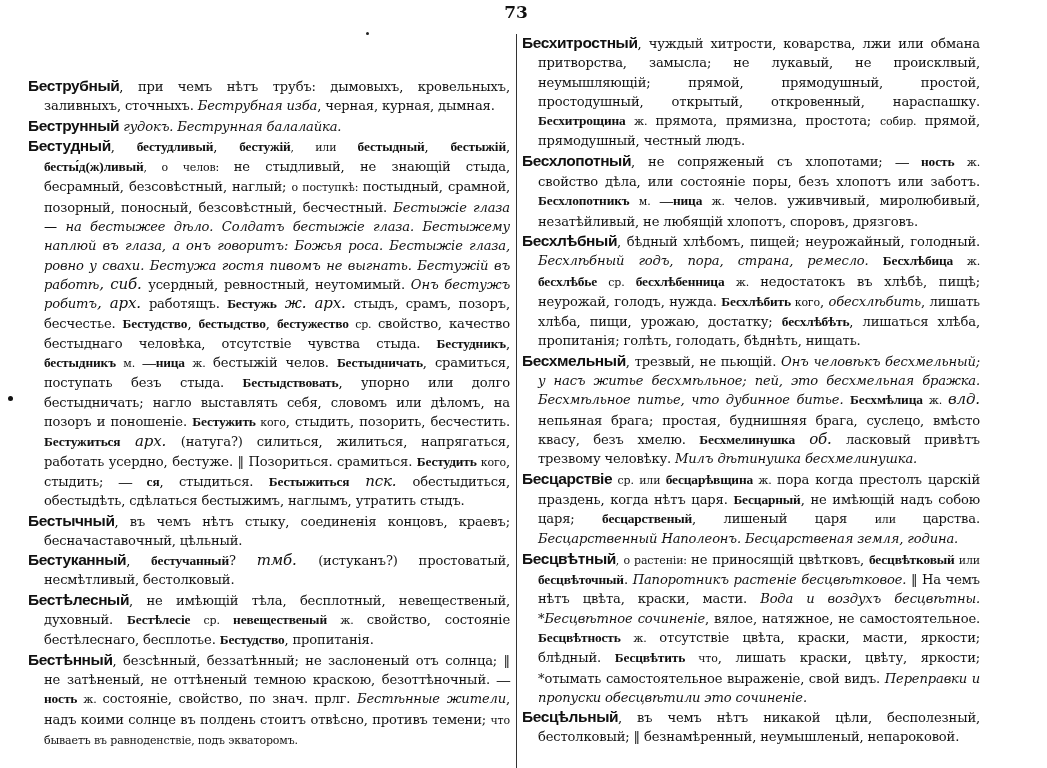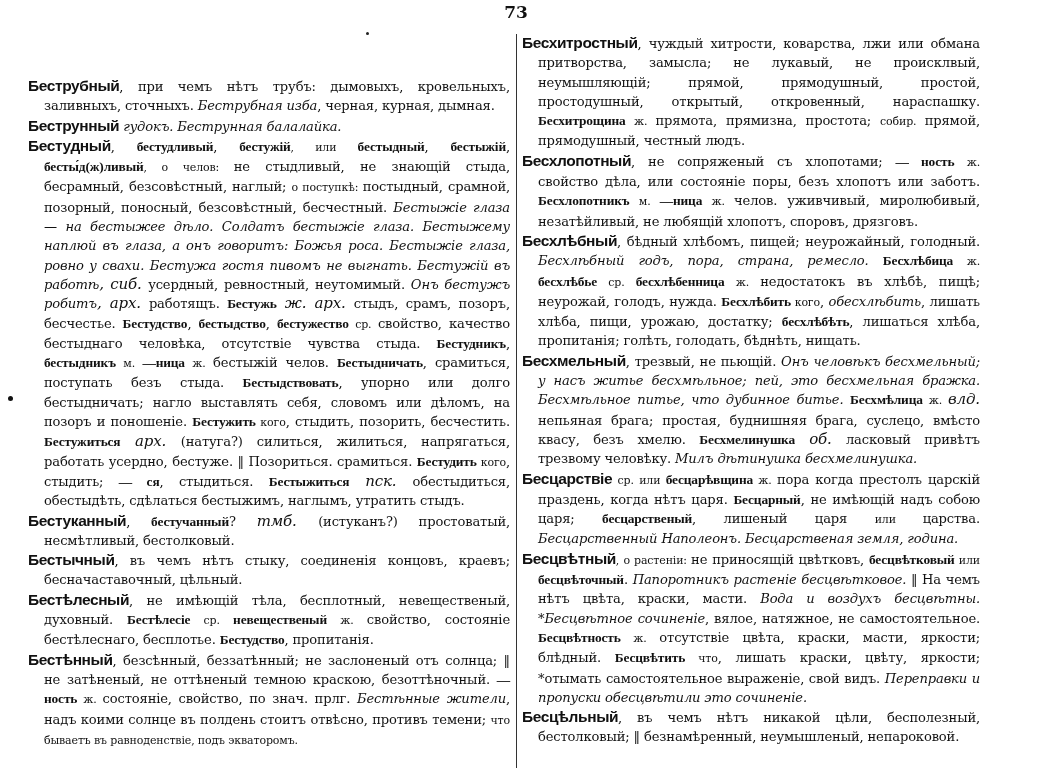--- a/index.html
+++ b/index.html
@@ -34,22 +34,22 @@
 </head>
 <body>
 
 <div class="page-number">73</div>
 <span class="speck"></span>
 
 <div class="col left" id="col-left">
     <p class="entry"><span class="hw">Беструбный</span><span>, при чемъ нѣтъ трубъ: дымовыхъ, кровельныхъ, заливныхъ, сточныхъ. </span><span class="i">Беструбная изба</span><span>, черная, курная, дымная.</span></p>
     <p class="entry"><span class="hw">Беструнный</span><span class="i"> гудокъ. Беструнная балалайка.</span></p>
     <p class="entry"><span class="hw">Бестудный</span><span>, </span><span class="b">бестудливый</span><span>, </span><span class="b">бестужій</span><span class="s">, или </span><span class="b">бестыдный</span><span>, </span><span class="b">бестыжій</span><span>, </span><span class="b">бесты́д(ж)ливый</span><span class="s">, о челов: </span><span>не стыдливый, не знающій стыда, бесрамный, безсовѣстный, наглый; </span><span class="s">о поступкѣ: </span><span>постыдный, срамной, позорный, поносный, безсовѣстный, бесчестный. </span><span class="i">Бестыжіе глаза — на бестыжее дѣло. Солдатъ бестыжіе глаза. Бестыжему наплюй въ глаза, а онъ говоритъ: Божья роса. Бестыжіе глаза, ровно у свахи. Бестужа гостя пивомъ не выгнать. Бестужій въ работѣ</span><span class="si">, сиб. </span><span>усердный, ревностный, неутомимый. </span><span class="i">Онъ бестужъ робитъ</span><span class="si">, арх. </span><span>работящъ. </span><span class="b">Бестужь</span><span class="si"> ж. арх. </span><span>стыдъ, срамъ, позоръ, бесчестье. </span><span class="b">Бестудство</span><span>, </span><span class="b">бестыдство</span><span>, </span><span class="b">бестужество</span><span class="s"> ср. </span><span>свойство, качество бестыднаго человѣка, отсутствіе чувства стыда. </span><span class="b">Бестудникъ</span><span>, </span><span class="b">бестыдникъ</span><span class="s"> м. </span><span class="b">—ница</span><span class="s"> ж. </span><span>бестыжій челов. </span><span class="b">Бестыдничать</span><span>, срамиться, поступать безъ стыда. </span><span class="b">Бестыдствовать</span><span>, упорно или долго бестыдничать; нагло выставлять себя, словомъ или дѣломъ, на позоръ и поношеніе. </span><span class="b">Бестужить</span><span class="s"> кого</span><span>, стыдить, позорить, бесчестить. </span><span class="b">Бестужиться</span><span class="si"> арх. </span><span>(натуга?) силиться, жилиться, напрягаться, работать усердно, бестуже. ‖ Позориться. срамиться. </span><span class="b">Бестудить</span><span class="s"> кого</span><span>, стыдить; </span><span class="b">— ся</span><span>, стыдиться. </span><span class="b">Бестыжиться</span><span class="si"> пск. </span><span>обестыдиться, обестыдѣть, сдѣлаться бестыжимъ, наглымъ, утратить стыдъ.</span></p>
+    <p class="entry"><span class="hw">Бестычный</span><span>, въ чемъ нѣтъ стыку, соединенія концовъ, краевъ; бесначаставочный, цѣльный.</span></p>
     <p class="entry"><span class="hw">Бестуканный</span><span>, </span><span class="b">бестучанный</span><span>? </span><span class="si">тмб. </span><span>(истуканъ?) простоватый, несмѣтливый, бестолковый.</span></p>
-    <p class="entry"><span class="hw">Бестычный</span><span>, въ чемъ нѣтъ стыку, соединенія концовъ, краевъ; бесначаставочный, цѣльный.</span></p>
     <p class="entry"><span class="hw">Бестѣлесный</span><span>, не имѣющій тѣла, бесплотный, невещественый, духовный. </span><span class="b">Бестѣлесіе</span><span class="s"> ср. </span><span class="b">невещественый</span><span class="s"> ж. </span><span>свойство, состояніе бестѣлеснаго, бесплотье. </span><span class="b">Бестудство</span><span>, пропитанія.</span></p>
     <p class="entry"><span class="hw">Бестѣнный</span><span>, безсѣнный, беззатѣнный; не заслоненый отъ солнца; ‖ не затѣненый, не оттѣненый темною краскою, безоттѣночный. </span><span class="b">—ность</span><span class="s"> ж. </span><span>состояніе, свойство, по знач. прлг. </span><span class="i">Бестѣнные жители</span><span>, надъ коими солнце въ полдень стоитъ отвѣсно, противъ темени; </span><span class="s">что бываетъ въ равноденствіе, подъ экваторомъ.</span></p>
   </div>
 <div class="divider"></div>
 <div class="col right" id="col-right">
     <p class="entry"><span class="hw">Бесхитростный</span><span>, чуждый хитрости, коварства, лжи или обмана притворства, замысла; не лукавый, не происклвый, неумышляющій; прямой, прямодушный, простой, простодушный, открытый, откровенный, нараспашку. </span><span class="b">Бесхитрощина</span><span class="s"> ж. </span><span>прямота, прямизна, простота; </span><span class="s">собир. </span><span>прямой, прямодушный, честный людъ.</span></p>
     <p class="entry"><span class="hw">Бесхлопотный</span><span>, не сопряженый съ хлопотами; </span><span class="b">— ность</span><span class="s"> ж. </span><span>свойство дѣла, или состояніе поры, безъ хлопотъ или заботъ. </span><span class="b">Бесхлопотникъ</span><span class="s"> м. </span><span class="b">—ница</span><span class="s"> ж. </span><span>челов. уживчивый, миролюбивый, незатѣйливый, не любящій хлопотъ, споровъ, дрязговъ.</span></p>
     <p class="entry"><span class="hw">Бесхлѣбный</span><span>, бѣдный хлѣбомъ, пищей; неурожайный, голодный. </span><span class="i">Бесхлѣбный годъ, пора, страна, ремесло. </span><span class="b">Бесхлѣбица</span><span class="s"> ж. </span><span class="b">бесхлѣбье</span><span class="s"> ср. </span><span class="b">бесхлѣбенница</span><span class="s"> ж. </span><span>недостатокъ въ хлѣбѣ, пищѣ; неурожай, голодъ, нужда. </span><span class="b">Бесхлѣбить</span><span class="s"> кого</span><span>, </span><span class="i">обесхлѣбить</span><span>, лишать хлѣба, пищи, урожаю, достатку; </span><span class="b">бесхлѣбѣть</span><span>, лишаться хлѣба, пропитанія; голѣть, голодать, бѣднѣть, нищать.</span></p>
     <p class="entry"><span class="hw">Бесхмельный</span><span>, трезвый, не пьющій. </span><span class="i">Онъ человѣкъ бесхмельный; у насъ житье бесхмѣльное; пей, это бесхмельная бражка. Бесхмѣльное питье, что дубинное битье. </span><span class="b">Бесхмѣлица</span><span class="s"> ж. </span><span class="si">влд. </span><span>непьяная брага; простая, буднишняя брага, суслецо, вмѣсто квасу, безъ хмелю. </span><span class="b">Бесхмелинушка</span><span class="si"> об. </span><span>ласковый привѣтъ трезвому человѣку. </span><span class="i">Милъ дѣтинушка бесхмелинушка.</span></p>
     <p class="entry"><span class="hw">Бесцарствіе</span><span class="s"> ср. или </span><span class="b">бесцарѣвщина</span><span class="s"> ж. </span><span>пора когда престолъ царскій праздень, когда нѣтъ царя. </span><span class="b">Бесцарный</span><span>, не имѣющій надъ собою царя; </span><span class="b">бесцарственый</span><span>, лишеный царя </span><span class="s">или </span><span>царства. </span><span class="i">Бесцарственный Наполеонъ. Бесцарственая земля, година.</span></p>

